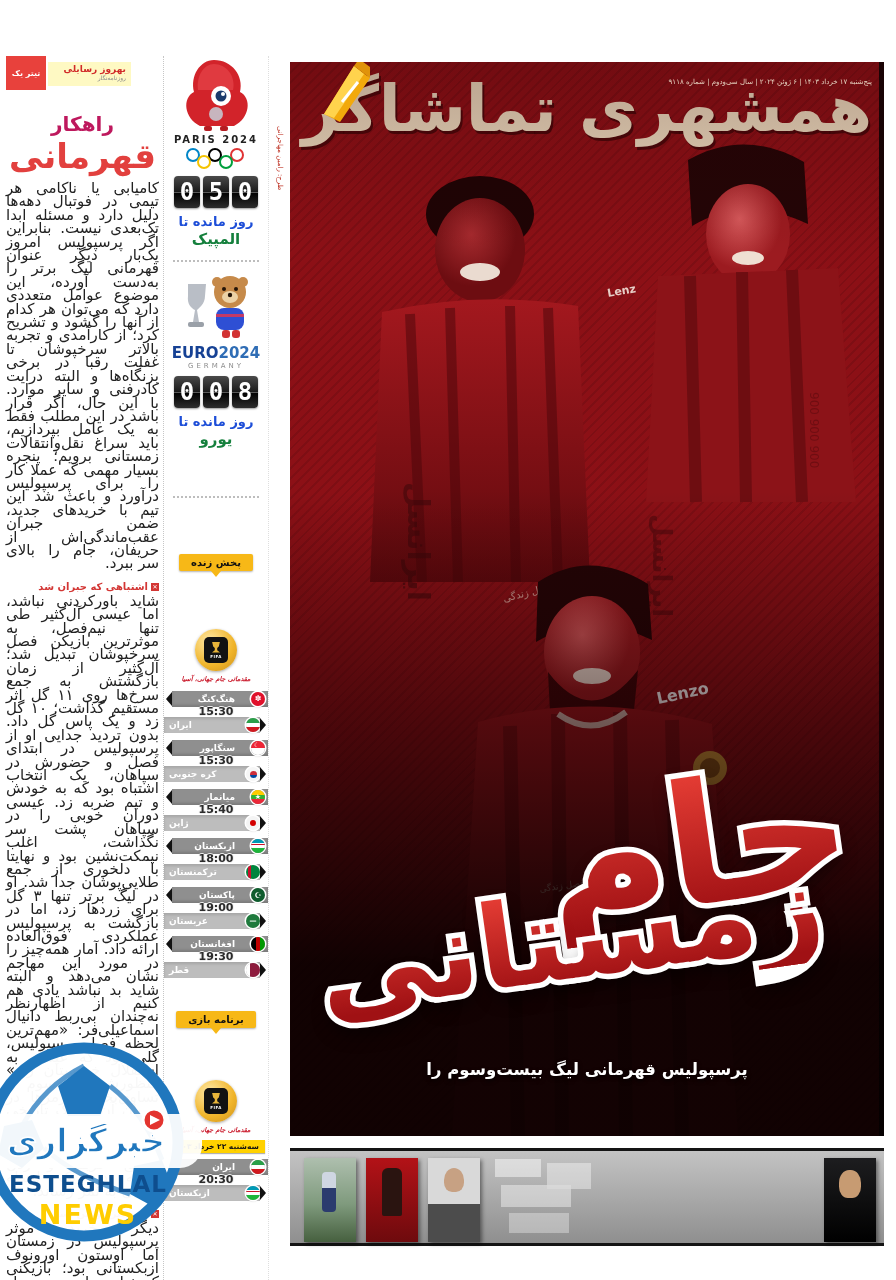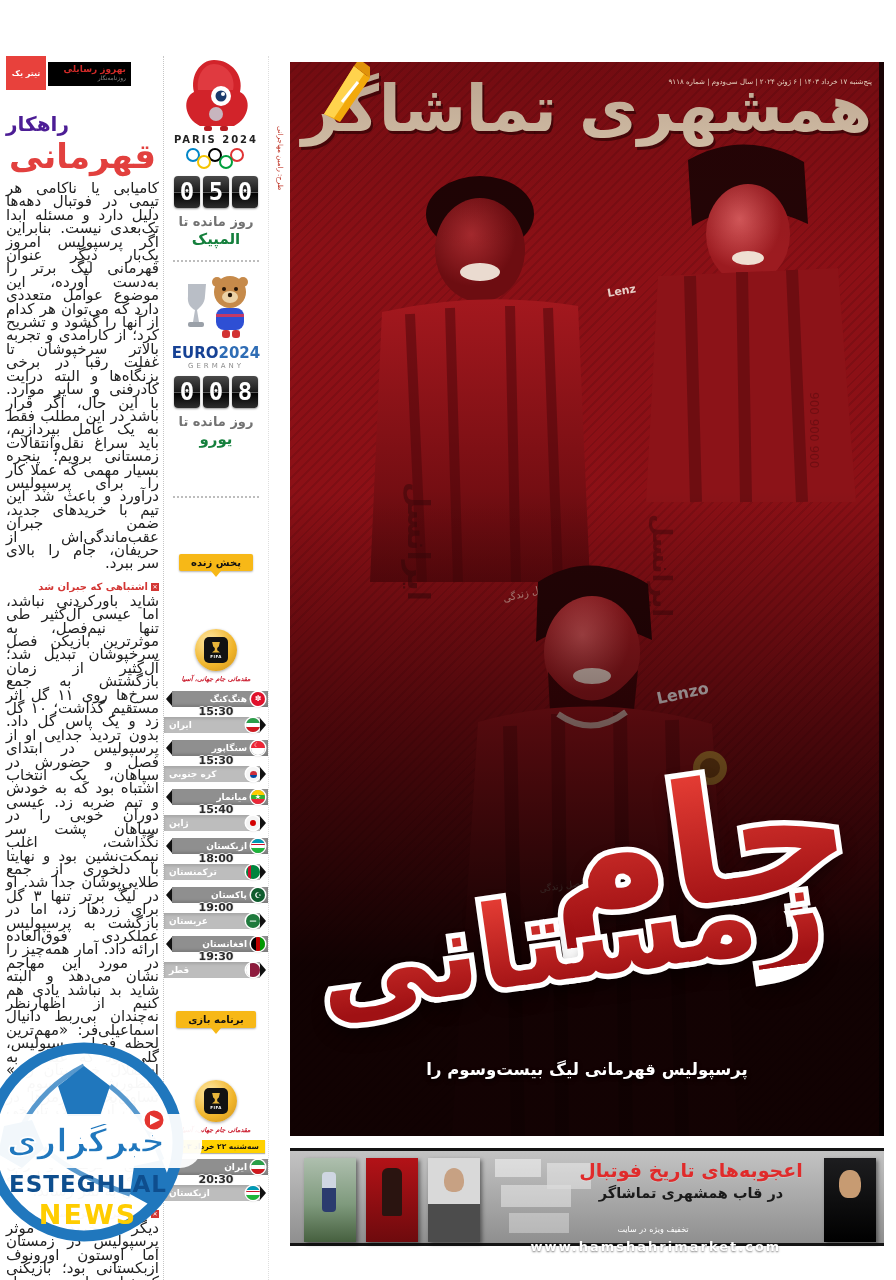--- a/index.html
+++ b/index.html
@@ -12,27 +12,27 @@
   
   .leftcol { position:absolute; left:6px; top:56px; width:153px; direction:rtl; }
   .lc-head { position:relative; height:56px; }
   .kicker-box {
     position:absolute; left:0; top:0; width:40px; height:34px;
     background:#e8413c; color:#fff; font-size:8px; font-weight:bold;
     display:flex; align-items:center; justify-content:center;
   }
   .author-strip {
     position:absolute; left:42px; right:28px; top:6px; height:24px;
-    background:#000000; padding:2px 5px 0 2px; text-align:right;
+    background:#fef9c3; padding:2px 5px 0 2px; text-align:right;
   }
   .author-strip .nm { color:#d12a28; font-size:9px; font-weight:bold; display:block; line-height:10px; }
   .author-strip .rl { color:#8a8a8a; font-size:6px; display:block; line-height:8px; }
   .author-mark { position:absolute; left:44px; top:12px; width:0; height:0;
     border-top:4px solid transparent; border-bottom:4px solid transparent; border-left:5px solid #d12a28; }
-  .h-top { font-size:20px; font-weight:bold; color:#4c1d95; text-align:left; line-height:24px; }
+  .h-top { font-size:20px; font-weight:bold; color:#be185d; text-align:center; line-height:24px; }
   .h-main { font-size:34px; font-weight:bold; color:#e2403e; text-align:center; line-height:40px; margin-bottom:6px; }
   .body-txt { font-size:15px; line-height:13.4px; color:#222; text-align:justify; }
   .sec-h { color:#d33634; font-size:10px; font-weight:bold; margin:10px 0 3px; }
   .sec-h .sq { display:inline-block; width:8px; height:8px; background:#d33634; color:#fff;
     font-size:6px; line-height:8px; text-align:center; margin-left:3px; vertical-align:1px; }
   .lc-divider { border:0; border-top:1px solid #cfcfcf; margin:14px 0 12px; }
   .sooje-box {
     position:relative; width:46px; height:44px; background:#e8413c; margin:0 0 10px auto;
   }
   .sooje-box::after { content:""; position:absolute; right:8px; bottom:-7px;
@@ -52,21 +52,21 @@
   .r5{left:35px;top:7px;border-color:#009f3d}
   .flip { display:flex; gap:3px; margin-top:6px; direction:ltr; }
   .flip .d {
     width:26px; height:32px; border-radius:4px; color:#fff;
     background:linear-gradient(180deg,#4a4a4a 0%,#1c1c1c 48%,#000 52%,#2e2e2e 100%);
     font-family:"DejaVu Sans Mono", monospace; font-weight:bold; font-size:24px;
     display:flex; align-items:center; justify-content:center; position:relative;
     box-shadow:0 1px 2px rgba(0,0,0,.4);
   }
   .flip .d::after { content:""; position:absolute; left:0; right:0; top:50%; height:1px; background:rgba(255,255,255,.35); }
-  .cd-cap { font-size:13px; font-weight:bold; color:#737373; margin-top:6px; }
+  .cd-cap { font-size:13px; font-weight:bold; color:#1d4ed8; margin-top:6px; }
   .cd-target { font-size:15px; font-weight:bold; margin-top:1px; }
   .t-red { color:#15803d; }
   .dotline { width:86px; border-top:2px dotted #bdbdbd; margin-top:12px; }
   .euro-word { margin-top:4px; font-weight:bold; font-size:15px; direction:ltr; line-height:15px; }
   .euro-word .e1 { color:#164194; } .euro-word .e2 { color:#2f6db5; }
   .euro-country { font-size:7px; color:#8d8d8d; letter-spacing:3px; direction:ltr; margin-top:1px; }
   .badge-y {
     position:relative; background:#f7b817; color:#111; font-size:10px; font-weight:bold;
     padding:3px 12px; border-radius:2px; box-shadow:0 1px 2px rgba(0,0,0,.3);
   }
@@ -85,21 +85,21 @@
     display:flex; flex-direction:column; align-items:center; justify-content:center; gap:1px; }
   .fifa-cup { width:8px; height:11px; background:#e8b53a;
     clip-path:polygon(0 0,100% 0,85% 45%,65% 60%,65% 80%,100% 100%,0 100%,35% 80%,35% 60%,15% 45%); }
   .fifa-txt { color:#fff; font-size:4px; font-weight:bold; letter-spacing:.5px; direction:ltr; }
   .qual-cap { font-size:6.5px; color:#cc2233; font-weight:bold; margin-top:4px;font-style:italic; }
   .fx-list { margin-top:8px; width:100%; }
   .fx { position:relative; height:44px; margin-bottom:5px; }
   .fx .b1, .fx .b2 { position:absolute; height:16px; display:flex; align-items:center;
     font-size:9px; font-weight:bold; color:#fff; }
   .fx .b1 { top:0; left:8px; right:0; background:#8f8f8f; justify-content:flex-start;
-    padding-right:3px; gap:4px; box-shadow:inset 0 -2px 3px rgba(0,0,0,.15); }
+    padding-right:3px; gap:16px; box-shadow:inset 0 -2px 3px rgba(0,0,0,.15); }
   .fx .b1::before { content:""; position:absolute; left:-6px; top:1px;
     border-top:7px solid transparent; border-bottom:7px solid transparent; border-right:6px solid #111; }
   .fx .b2 { top:26px; left:0; right:8px; background:#bdbdbd; justify-content:flex-start;
     padding-left:3px; gap:4px; box-shadow:inset 0 2px 3px rgba(0,0,0,.12); }
   .fx .b2::after { content:""; position:absolute; right:-6px; top:1px;
     border-top:7px solid transparent; border-bottom:7px solid transparent; border-left:6px solid #111; }
   .fx .b2 .tn { margin-right:auto; padding-left:2px; }
   .fx .tm { position:absolute; top:14px; left:0; right:0; text-align:center; z-index:2;
     font-size:11px; font-weight:bold; color:#2b2b2b; direction:ltr;
     text-shadow:-1px 0 #eee,1px 0 #eee,0 -1px #eee,0 1px #eee; }
@@ -449,28 +449,20 @@
 
     <div class="cov-sub sub1">پرسپولیس قهرمانی لیگ بیست‌وسوم را</div>
   </div>
 
   <div class="ad">
     <div class="book bk1"></div>
     <div class="book bk2"></div>
     <div class="book bk3"></div>
     <div class="collage"></div>
     <div class="book bk-messi"></div>
-    <div class="ad-title">
-      <div class="rt">اعجوبه‌های تاریخ فوتبال</div>
-      <div class="bt">در قاب همشهری تماشاگر</div>
-    </div>
-    <div class="ad-url">
-      <span class="n">تخفیف ویژه در سایت</span>
-      <span class="u">www.hamshahrimarket.com</span>
-    </div>
   </div>
 
   <div class="esteghlal">
     <svg width="232" height="232" viewBox="0 0 232 232">
       <circle cx="100" cy="116" r="99" fill="#ffffff" opacity=".97"></circle>
       <circle cx="100" cy="116" r="94" fill="none" stroke="#2077bd" stroke-width="11"></circle>
       <path d="M100 40 L126 60 L116 90 L84 90 L74 60 Z" fill="#2077bd"></path>
       <path d="M20 100 L48 94 L60 122 L38 142 L14 128 Z" fill="#2077bd"></path>
       <path d="M150 140 L178 134 L188 160 L168 180 L146 168 Z" fill="#2077bd"></path>
       <path d="M100 40 Q60 60 38 100 M126 60 Q160 86 178 134 M60 122 Q90 150 146 168" fill="none" stroke="#2077bd" stroke-width="5" opacity=".75"></path>

